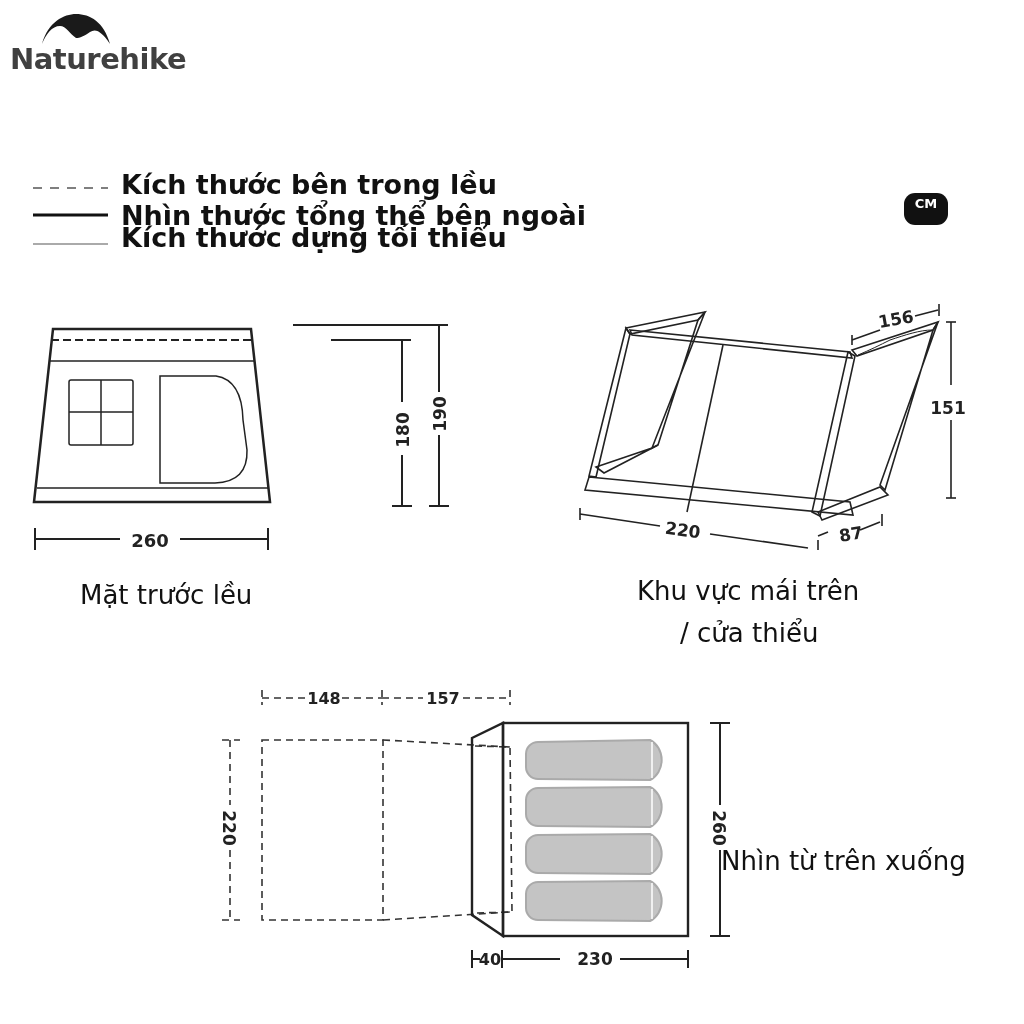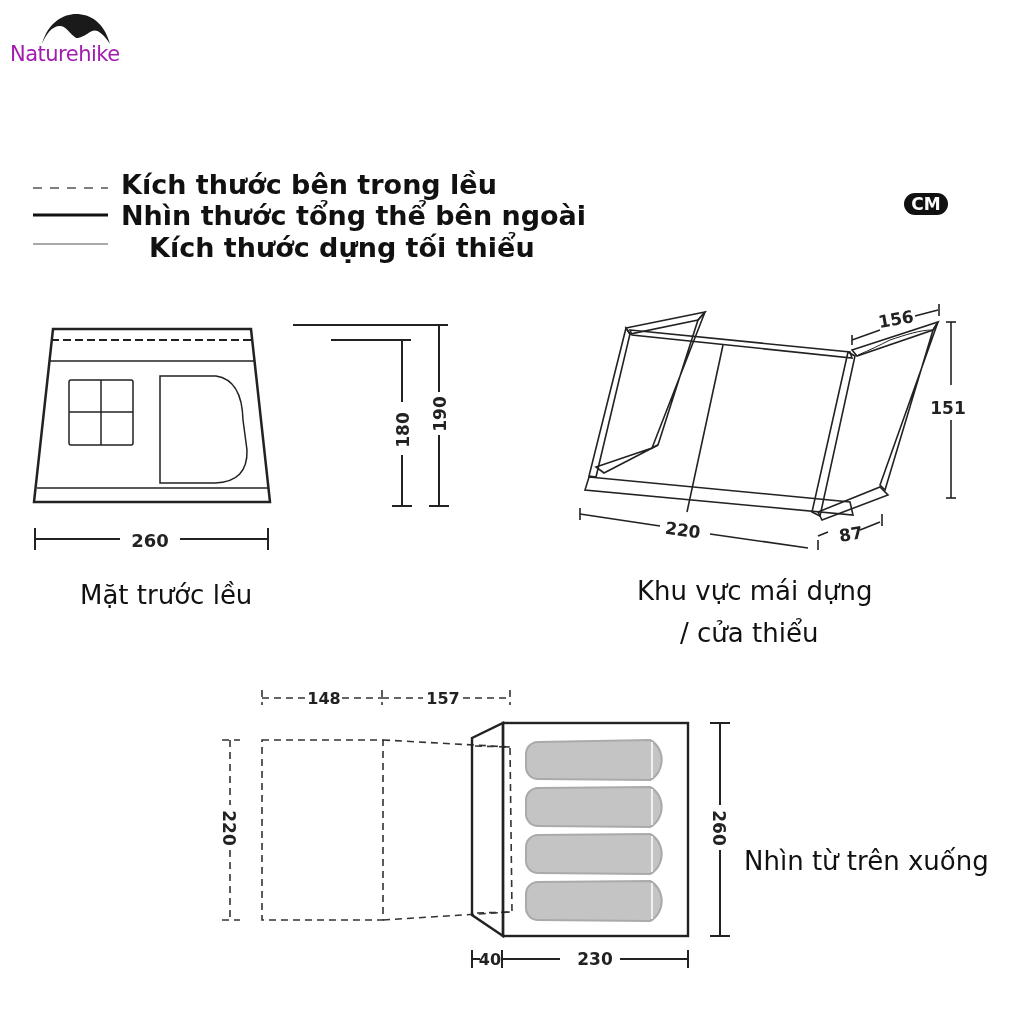--- a/index.html
+++ b/index.html
@@ -1,20 +1,20 @@
 <!DOCTYPE html>
 <html><head>
 <meta charset="utf-8">
 <style>
   html, body { margin:0; padding:0; background:#ffffff; }
   body { width:1024px; height:1024px; position:relative; overflow:hidden; font-family:"DejaVu Sans", sans-serif; color:#111; }
   .abs { position:absolute; }
-  .logo-text { left:10px; top:42px; font-family:"DejaVu Sans", sans-serif; font-weight:normal; font-size:21px; letter-spacing:-0.5px; color:#a21caf; }
+  .logo-text { left:10px; top:42px; font-family:"DejaVu Sans", sans-serif; font-weight:bold; font-size:29px; letter-spacing:-0.5px; color:#404040; }
   .legend-text { font-size:27px; color:#111; white-space:nowrap;font-weight:bold; }
-  .cm-badge { left:904px; top:193px; width:44px; height:22px; background:#111; color:#fff; border-radius:11px; font-weight:bold; font-size:17px; text-align:center; line-height:22px; font-family:"DejaVu Sans", sans-serif; }
+  .cm-badge { left:904px; top:193px; width:44px; height:32px; background:#111; color:#fff; border-radius:11px; font-weight:bold; font-size:13px; text-align:center; line-height:22px; font-family:"DejaVu Sans", sans-serif; }
   .caption { font-size:26px; color:#111; text-align:right; white-space:nowrap; }
   svg text { font-family:"DejaVu Sans", sans-serif; font-weight:bold; }
 </style>
 </head>
 <body>
 
 <div>
   <svg class="abs" style="left:40px;top:14px;" width="72" height="32" viewBox="0 0 72 32">
     <path d="M2,30 C8,8 24,0 36,0 C50,0 64,8 70,30 C62,18 56,14 50,18 C44,22 40,24 36,24 C30,20 26,12 20,12 C12,12 6,20 2,30 Z" fill="#1a1a1a"></path>
   </svg>
@@ -22,21 +22,21 @@
 </div>
 
 <div>
   <svg class="abs" style="left:30px;top:170px;" width="82" height="90">
     <line x1="3" y1="18" x2="78" y2="18" stroke="#555" stroke-width="1.5" stroke-dasharray="9,8"></line>
     <line x1="3" y1="45" x2="78" y2="45" stroke="#111" stroke-width="3"></line>
     <line x1="3" y1="74" x2="78" y2="74" stroke="#aaa" stroke-width="2"></line>
   </svg>
   <div class="abs legend-text" style="left:121px;top:169px;">Kích thước bên trong lều</div>
   <div class="abs legend-text" style="left:121px;top:200px;">Nhìn thước tổng thể bên ngoài</div>
-  <div class="abs legend-text" style="left:121px;top:232px;margin-left:28px;">Kích thước dựng tối thiểu</div>
+  <div class="abs legend-text" style="left:121px;top:222px;">Kích thước dựng tối thiểu</div>
 </div>
 
 <div class="abs cm-badge">CM</div>
 
 <svg class="abs" style="left:20px;top:310px;" width="470" height="250">
   <g fill="none" stroke="#222">
     <polygon points="33,19 231,19 250,192 14,192" stroke-width="2.5"></polygon>
     <line x1="31" y1="30" x2="232" y2="30" stroke-width="2" stroke-dasharray="8,4"></line>
     <line x1="29" y1="51" x2="234" y2="51" stroke-width="1.5"></line>
     <line x1="17" y1="178" x2="248" y2="178" stroke-width="1.5"></line>
@@ -94,21 +94,21 @@
     <line x1="258" y1="246" x2="268" y2="242"></line>
     <line x1="258" y1="250" x2="258" y2="260"></line>
     <line x1="300" y1="240" x2="320" y2="232"></line>
     <line x1="322" y1="224" x2="322" y2="236"></line>
   </g>
   <text transform="translate(122,246) rotate(8)" font-size="17" text-anchor="middle" fill="#222">220</text>
   <text transform="translate(337,35) rotate(-10)" font-size="17" text-anchor="middle" fill="#222">156</text>
   <text x="388" y="124" font-size="17" text-anchor="middle" fill="#222">151</text>
   <text transform="translate(292,250) rotate(-10)" font-size="17" text-anchor="middle" fill="#222">87</text>
 </svg>
-<div class="abs caption" style="left:637px;top:576px;">Khu vực mái dựng</div>
+<div class="abs caption" style="left:637px;top:576px;">Khu vực mái trên</div>
 <div class="abs caption" style="left:680px;top:618px;">/ cửa thiểu</div>
 
 <svg class="abs" style="left:210px;top:680px;" width="530" height="300">
   <g fill="none" stroke="#333" stroke-width="1.6" stroke-dasharray="7,5">
     <line x1="52" y1="10" x2="52" y2="25"></line>
     <line x1="52" y1="18" x2="95" y2="18"></line>
     <line x1="132" y1="18" x2="172" y2="18"></line>
     <line x1="172" y1="10" x2="172" y2="25"></line>
     <line x1="172" y1="18" x2="213" y2="18"></line>
     <line x1="253" y1="18" x2="300" y2="18"></line>
@@ -150,13 +150,13 @@
     <line x1="410" y1="279" x2="478" y2="279"></line>
     <line x1="478" y1="270" x2="478" y2="288"></line>
   </g>
   <text x="114" y="24" font-size="16" text-anchor="middle" fill="#222">148</text>
   <text x="233" y="24" font-size="16" text-anchor="middle" fill="#222">157</text>
   <text transform="translate(13,148) rotate(90)" font-size="17" text-anchor="middle" fill="#222">220</text>
   <text transform="translate(503,148) rotate(90)" font-size="17" text-anchor="middle" fill="#222">260</text>
   <text x="280" y="285" font-size="16" text-anchor="middle" fill="#222">40</text>
   <text x="385" y="285" font-size="17" text-anchor="middle" fill="#222">230</text>
 </svg>
-<div class="abs caption" style="left:744px;top:846px;">Nhìn từ trên xuống</div>
+<div class="abs caption" style="left:721px;top:846px;">Nhìn từ trên xuống</div>
 
 </body></html>

